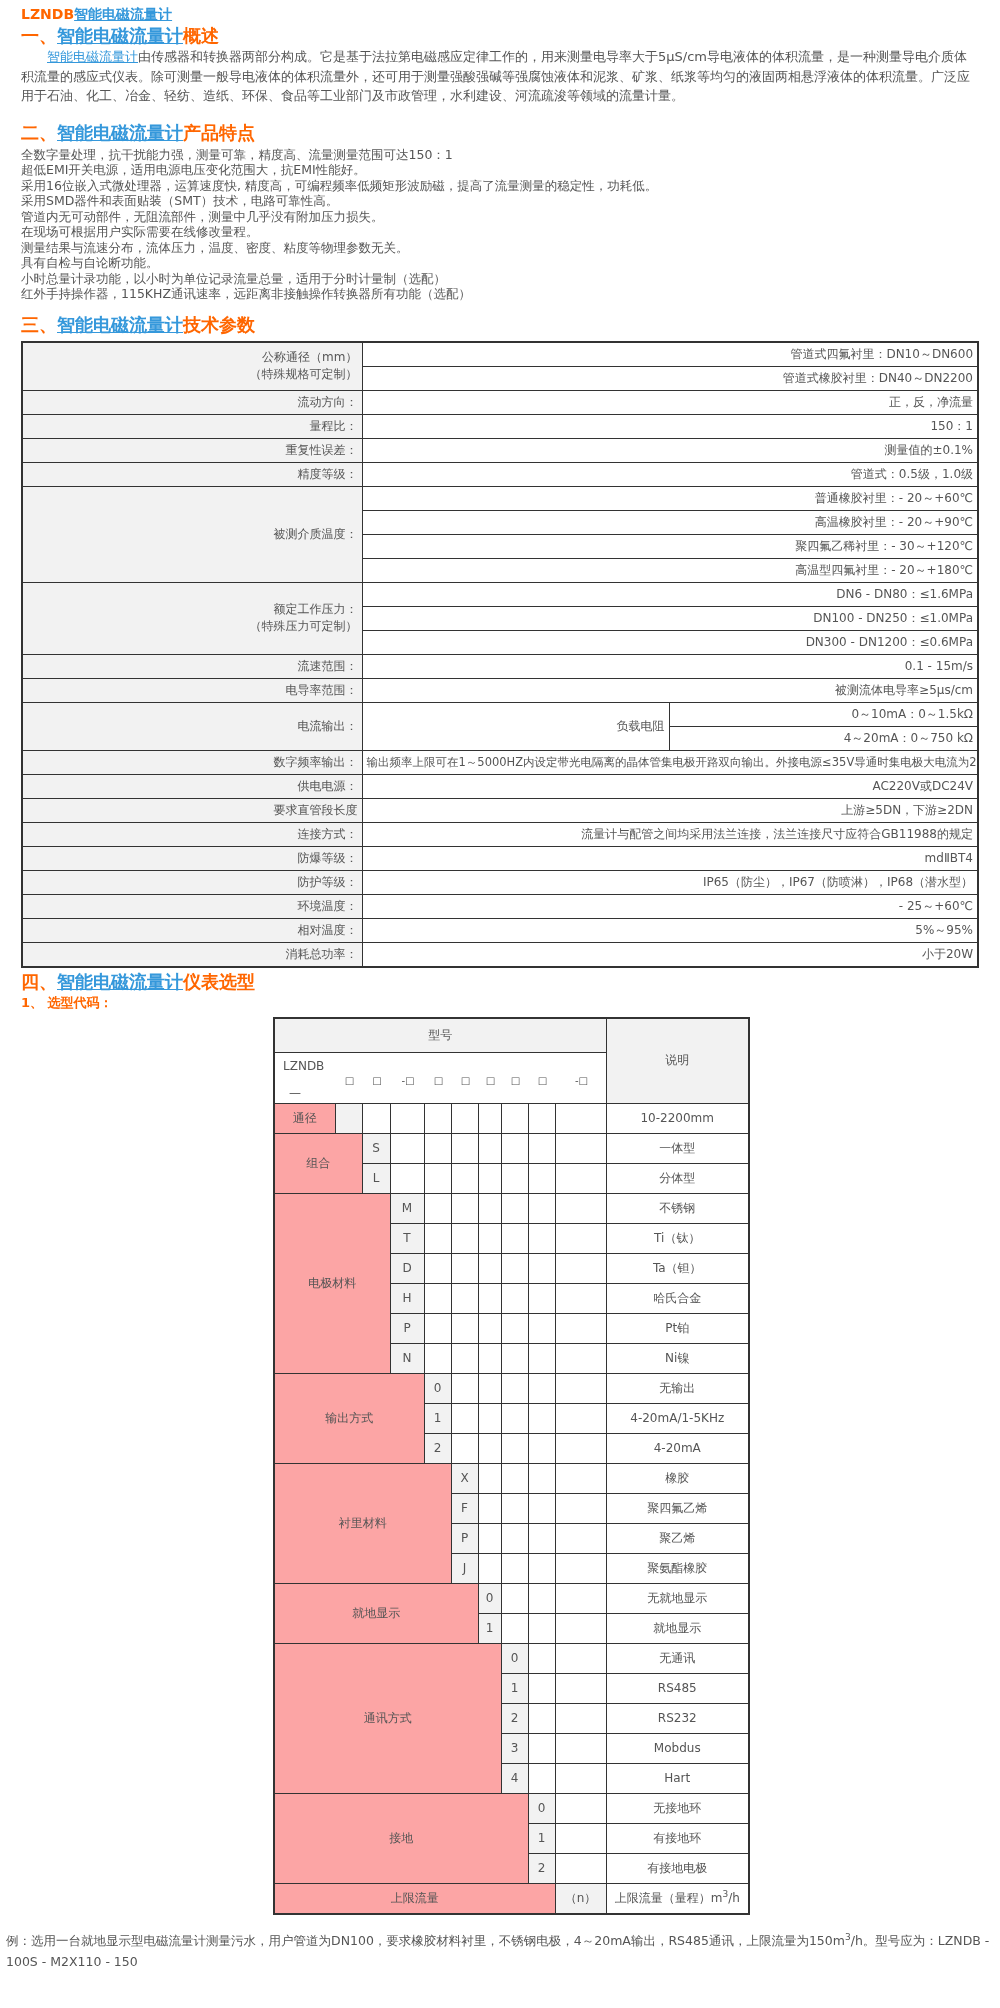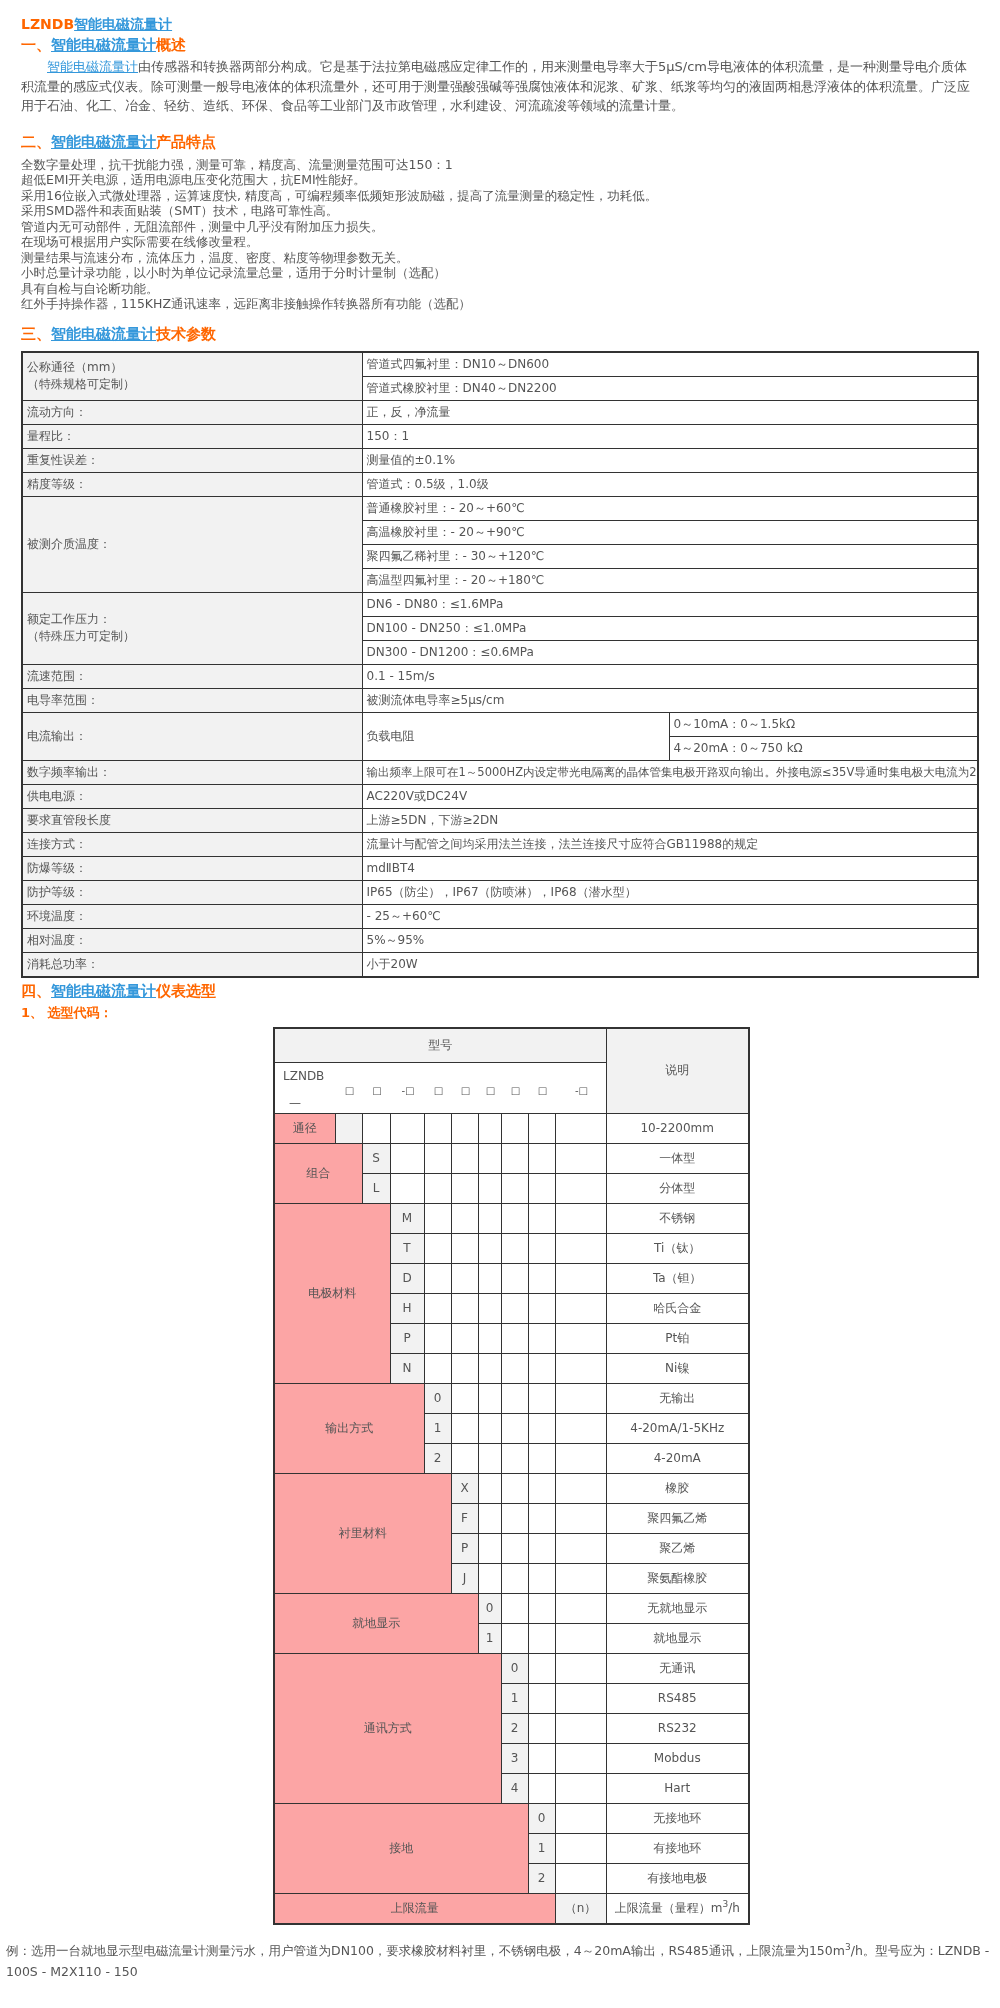--- a/index.html
+++ b/index.html
@@ -1,34 +1,34 @@
 <!DOCTYPE html>
 <html><head>
 <meta charset="utf-8">
 <style>
   html,body{margin:0;padding:0;background:#fff;}
   .page{
     position:relative;width:1000px;height:2008px;overflow:hidden;background:#fff;
     font-family:"DejaVu Sans","Liberation Sans",sans-serif;color:#555;
-    padding:16px 0 0 21px;box-sizing:border-box;
+    padding:6px 0 0 21px;box-sizing:border-box;
   }
   .orange{color:#ff6600;}
   a.link{color:#3598db;text-decoration:underline;cursor:pointer;}
   .title{font-size:14px;font-weight:bold;line-height:17px;}
-  .h{font-size:15px;font-weight:bold;line-height:17px;margin-top:4px;}
+  .h{font-size:18px;font-weight:bold;line-height:17px;margin-top:4px;}
   .h2{margin-top:18px;}
   .h3{margin-top:14px;margin-bottom:8px;}
   .h4{margin-top:5px;}
   .sub{font-size:13px;font-weight:bold;color:#ff6600;margin-top:5px;line-height:16px;}
   .para{font-size:13px;line-height:19.5px;margin:3px 0 0 0;width:956px;text-indent:2em;}
   .features{margin-top:6px;}
   .feat{font-size:12.5px;line-height:15.5px;white-space:nowrap;}
   
   table.spec{border-collapse:collapse;border:2px solid #333;width:956px;table-layout:fixed;}
-  table.spec td{border:1px solid #333;font-size:12px;color:#555;text-align:left;height:23px;padding:0 4px;overflow:hidden;}
+  table.spec td{border:1px solid #333;font-size:12px;color:#555;text-align:right;height:23px;padding:0 4px;overflow:hidden;}
   table.spec td.lbl{background:#f2f2f2;}
   table.spec td.fit{font-size:11.5px;white-space:nowrap;}
   
   table.model{border-collapse:collapse;border:2px solid #333;margin:6px 0 0 252px;table-layout:fixed;}
   table.model td{border:1px solid #333;font-size:12px;color:#555;text-align:center;height:29px;padding:0 2px;overflow:hidden;}
   table.model td.hdr{background:#f2f2f2;height:33px;margin-top:28px;}
   table.model td.glabel{background:#fca5a5;font-family:Liberation Serif, serif;}
   table.model td.code{background:#f2f2f2;}
   table.model td.lzcell{height:50px;padding:0;}
   .lzrow{position:relative;height:50px;}
@@ -61,22 +61,22 @@
   </div>
 
   <div class="features">
     <div class="feat">全数字量处理，抗干扰能力强，测量可靠，精度高、流量测量范围可达150：1</div>
     <div class="feat">超低EMI开关电源，适用电源电压变化范围大，抗EMI性能好。</div>
     <div class="feat">采用16位嵌入式微处理器，运算速度快, 精度高，可编程频率低频矩形波励磁，提高了流量测量的稳定性，功耗低。</div>
     <div class="feat">采用SMD器件和表面贴装（SMT）技术，电路可靠性高。</div>
     <div class="feat">管道内无可动部件，无阻流部件，测量中几乎没有附加压力损失。</div>
     <div class="feat">在现场可根据用户实际需要在线修改量程。</div>
     <div class="feat">测量结果与流速分布，流体压力，温度、密度、粘度等物理参数无关。</div>
+    <div class="feat">具有自检与自论断功能。</div>
     <div class="feat">小时总量计录功能，以小时为单位记录流量总量，适用于分时计量制（选配）</div>
-    <div class="feat">具有自检与自论断功能。</div>
     <div class="feat">红外手持操作器，115KHZ通讯速率，远距离非接触操作转换器所有功能（选配）</div>
   </div>
 
   <div class="h h3">
     <span class="orange">三、</span><a class="link">智能电磁流量计</a><span class="orange">技术参数</span>
   </div>
 
   <table class="spec">
     <colgroup>
         <col style="width:340px">

